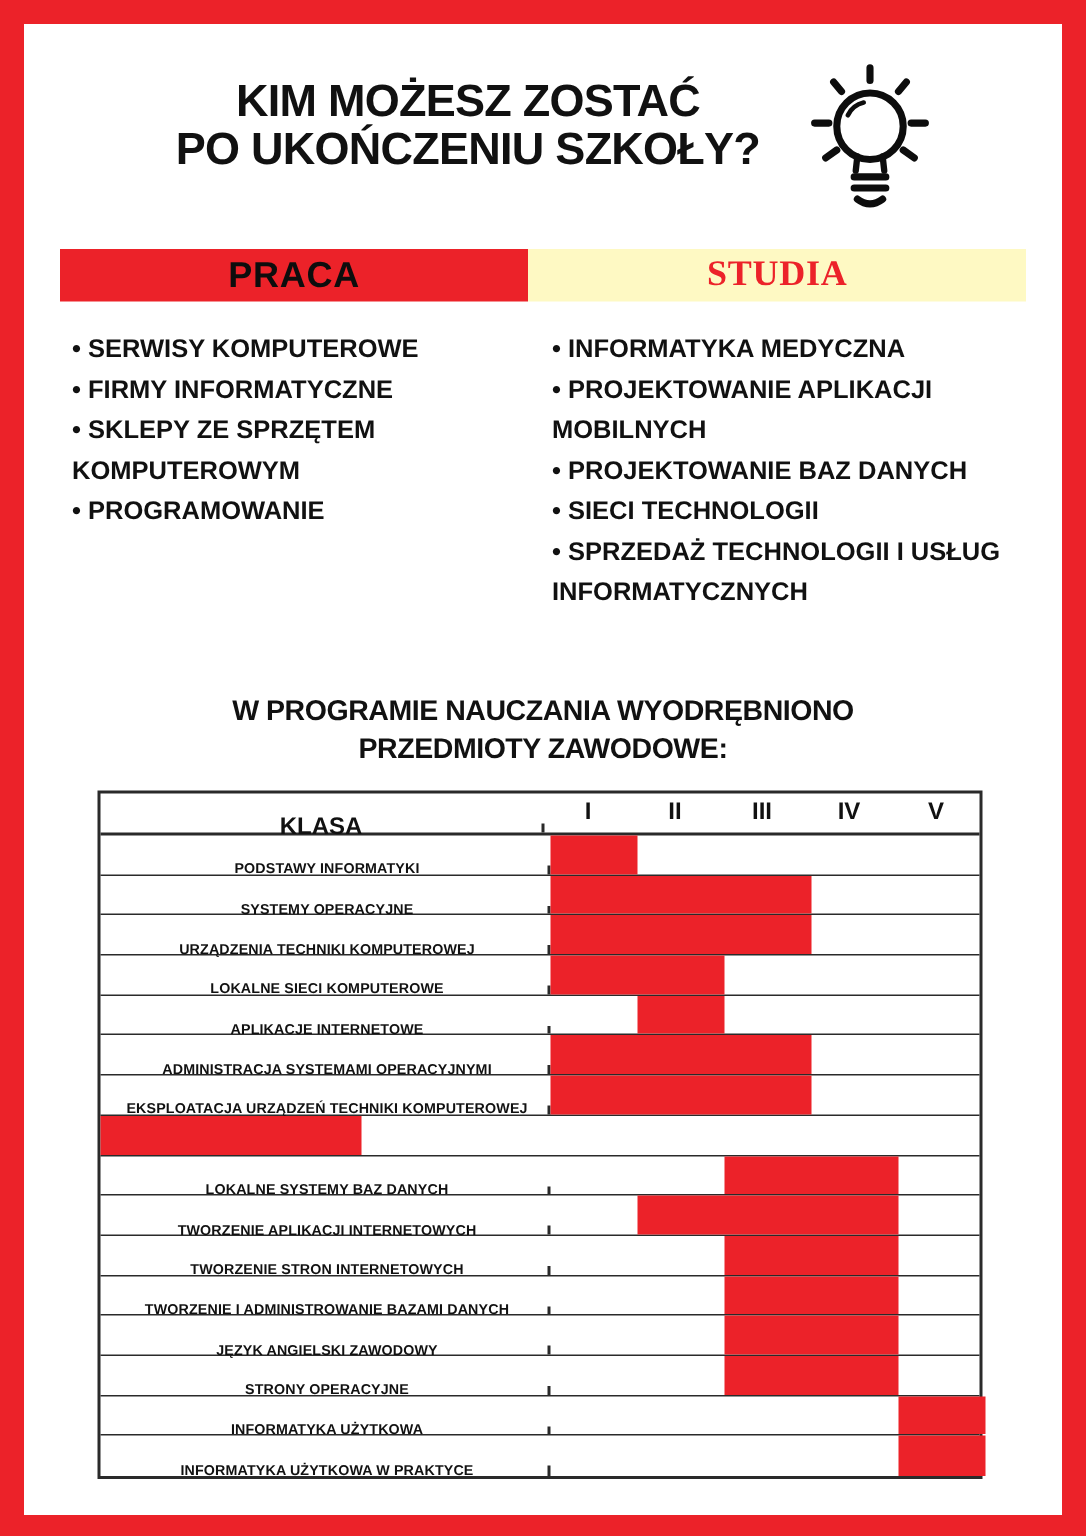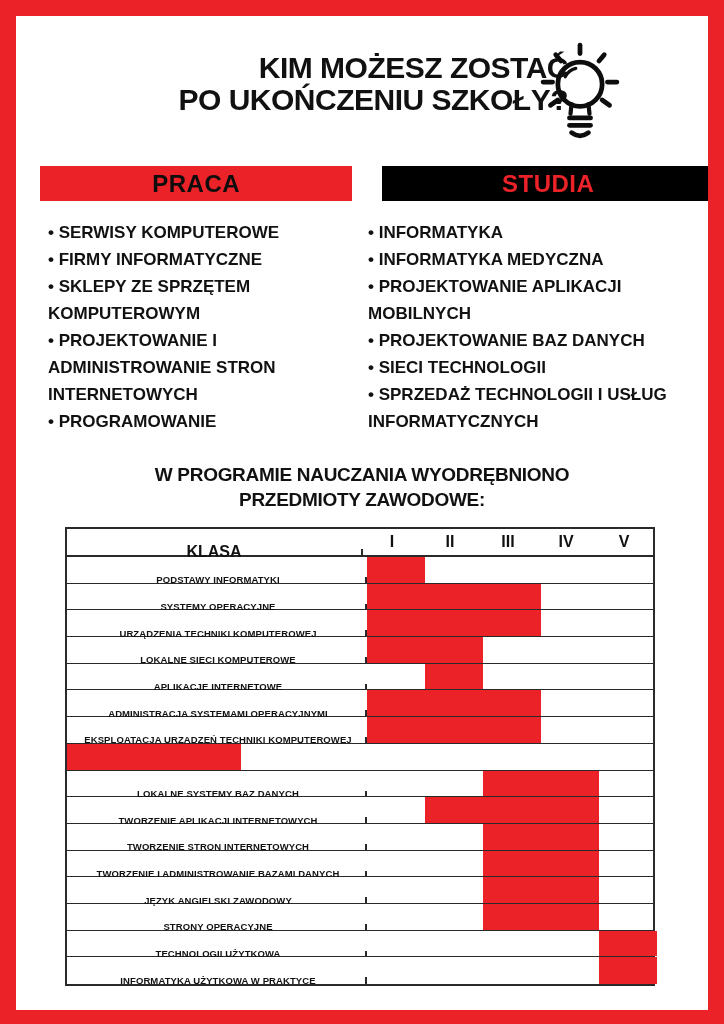--- a/index.html
+++ b/index.html
@@ -3,30 +3,30 @@
 <meta charset="utf-8">
 <style>
   :root { --red:#EC2229; --ink:#111111; --line:#2a2a2a; }
   * { margin:0; padding:0; box-sizing:border-box; }
   body { width:724px; height:1024px; background:#fff;
          font-family:"Liberation Sans", sans-serif; color:var(--ink); }
   .poster { position:relative; width:724px; height:1024px;
             border:16px solid var(--red); border-bottom-width:14px; background:#fff; overflow:hidden; }
 
   
-  .title { position:absolute; left:40px; top:36px; width:512px; text-align:right;
+  .title { position:absolute; left:40px; top:36px; width:512px; text-align:center;
            font-weight:bold; font-size:30px; line-height:32px; letter-spacing:-0.5px; }
   .bulb { position:absolute; left:508px; top:26px; width:112px; height:116px; }
 
   
-  .split-bar { position:absolute; left:24px; top:150px; width:644px; height:35px; display:flex;gap:30px; }
+  .split-bar { position:absolute; left:24px; top:150px; width:644px; height:35px; display:flex; }
   .split-bar .half { flex:0 0 48.5%; display:flex; align-items:center; justify-content:center;
                      font-weight:bold; font-size:24px; letter-spacing:0.5px; }
   .half.praca { background:var(--red); color:#0d0d0d; }
-  .half.studia { flex:0 0 51.5%; background:#000000; color:var(--red); }
+  .half.studia { flex:0 0 51.5%; background:#fef9c3; color:var(--red);font-family:Liberation Serif, serif; }
 
   
   ul.blist { position:absolute; top:203px; list-style:none;
              font-weight:bold; font-size:17px; line-height:27px; }
   #praca-list { left:32px; width:314px; }
   #studia-list { left:352px; width:326px; }
 
   
   .curr-title { position:absolute; left:0; top:446px; width:100%; text-align:center;
                 font-weight:bold; font-size:19px; line-height:25px; letter-spacing:-0.3px; }
@@ -78,25 +78,23 @@
 
   <div class="split-bar">
     <div class="half praca">PRACA</div>
     <div class="half studia">STUDIA</div>
   </div>
 
   <ul class="blist" id="praca-list">
       <li>• SERWISY KOMPUTEROWE</li>
       <li>• FIRMY INFORMATYCZNE</li>
       <li>• SKLEPY ZE SPRZĘTEM KOMPUTEROWYM</li>
-      <li>• PROJEKTOWANIE I ADMINISTROWANIE STRON INTERNETOWYCH</li>
       <li>• PROGRAMOWANIE</li>
     </ul>
   <ul class="blist" id="studia-list">
-      <li>• INFORMATYKA</li>
       <li>• INFORMATYKA MEDYCZNA</li>
       <li>• PROJEKTOWANIE APLIKACJI MOBILNYCH</li>
       <li>• PROJEKTOWANIE BAZ DANYCH</li>
       <li>• SIECI TECHNOLOGII</li>
       <li>• SPRZEDAŻ TECHNOLOGII I USŁUG INFORMATYCZNYCH</li>
     </ul>
 
   <div class="curr-title">
     <div>W PROGRAMIE NAUCZANIA WYODRĘBNIONO</div>
     <div>PRZEDMIOTY ZAWODOWE:</div>
@@ -191,21 +189,21 @@
             <div class="tbar" style="left: 116px; width: 116px;"></div>
           </div>
         </div>
         <div class="trow">
           <div class="tlabel">STRONY OPERACYJNE</div>
           <div class="tyears">
             <div class="tbar" style="left: 116px; width: 116px;"></div>
           </div>
         </div>
         <div class="trow">
-          <div class="tlabel">TECHNOLOGII UŻYTKOWA</div>
+          <div class="tlabel">INFORMATYKA UŻYTKOWA</div>
           <div class="tyears">
             <div class="tbar" style="left: 232px; width: 58px;"></div>
           </div>
         </div>
         <div class="trow">
           <div class="tlabel">INFORMATYKA UŻYTKOWA W PRAKTYCE</div>
           <div class="tyears">
             <div class="tbar" style="left: 232px; width: 58px;"></div>
           </div>
         </div>

